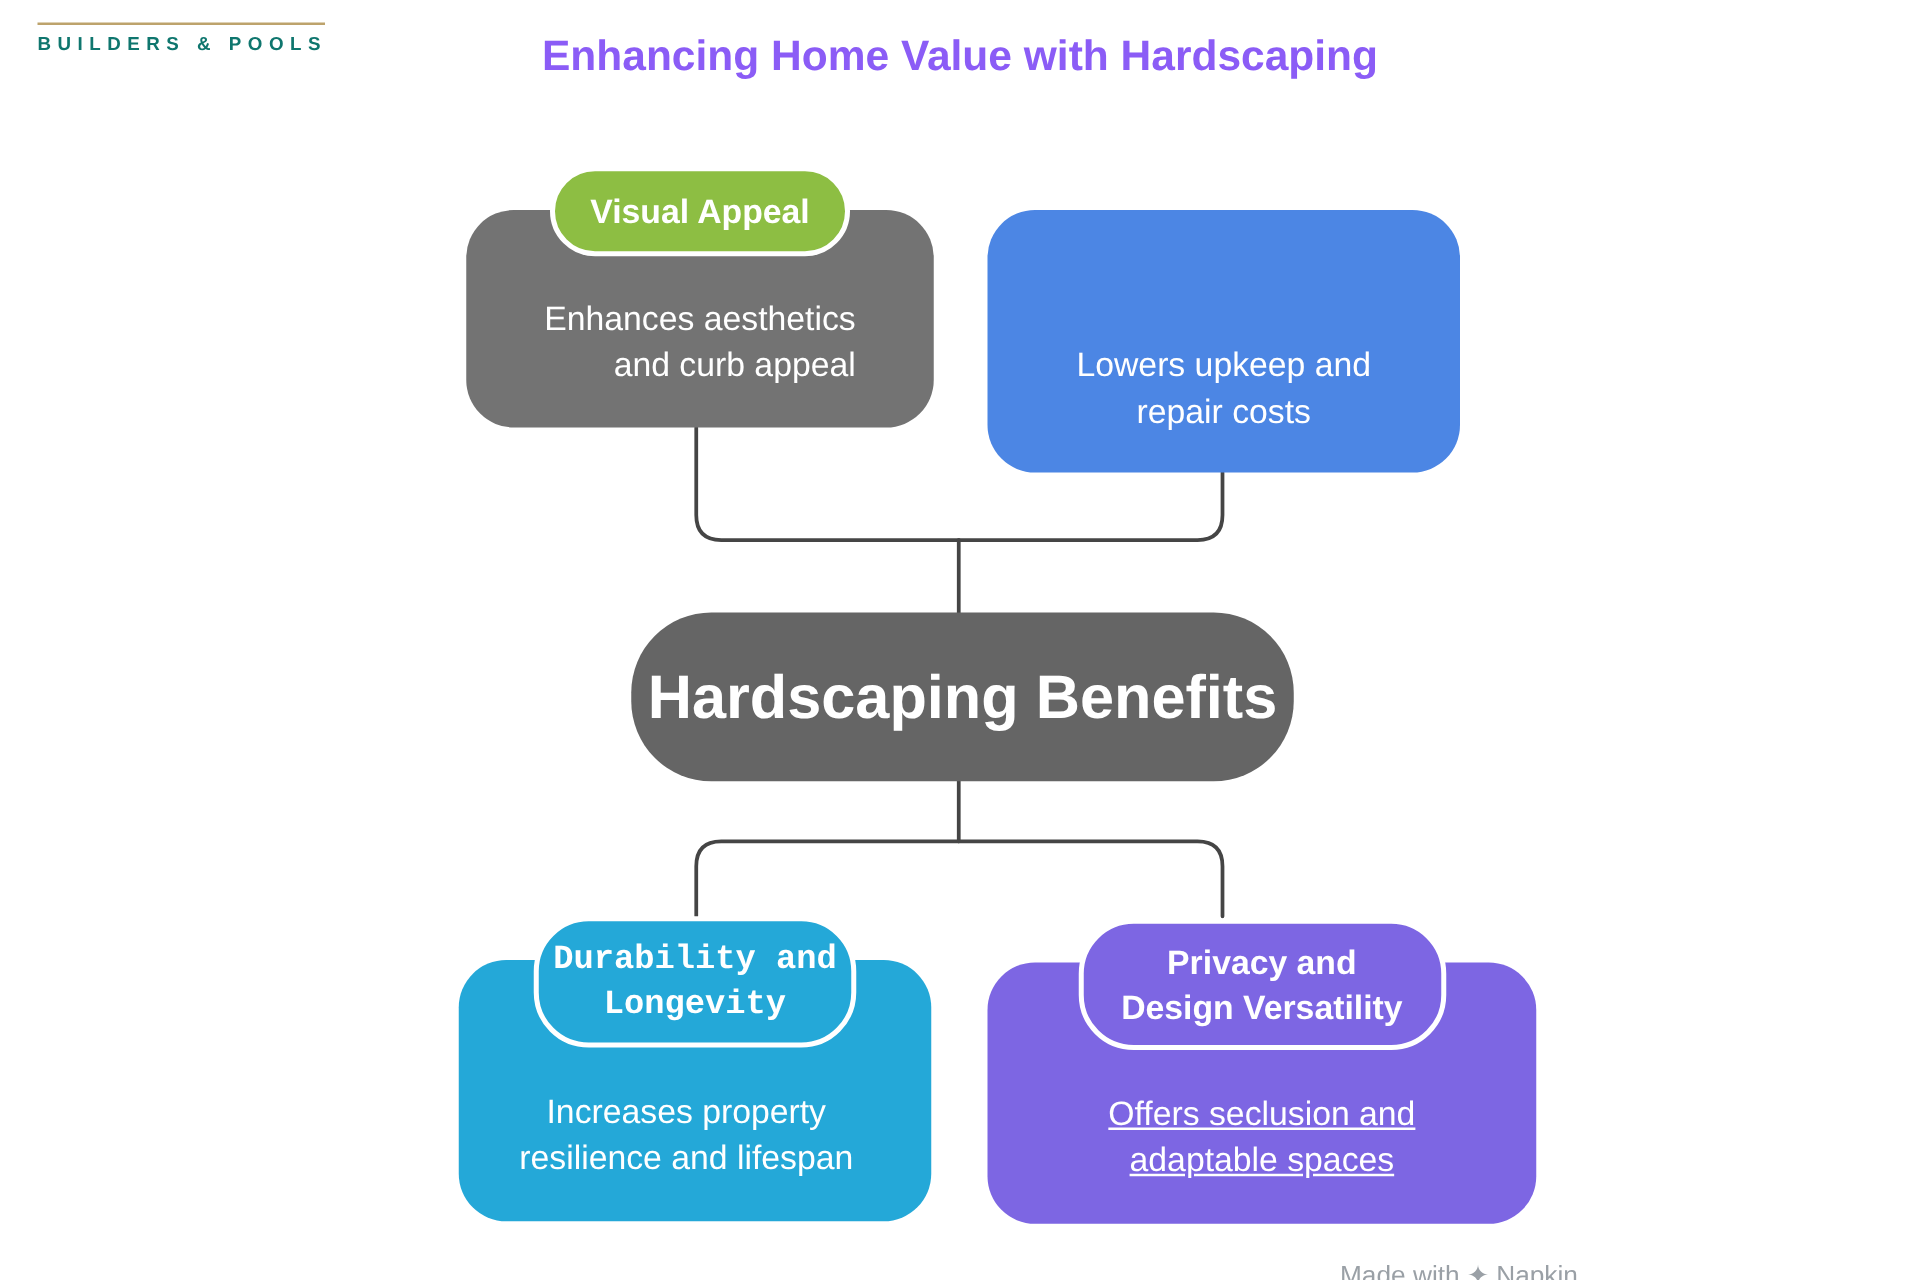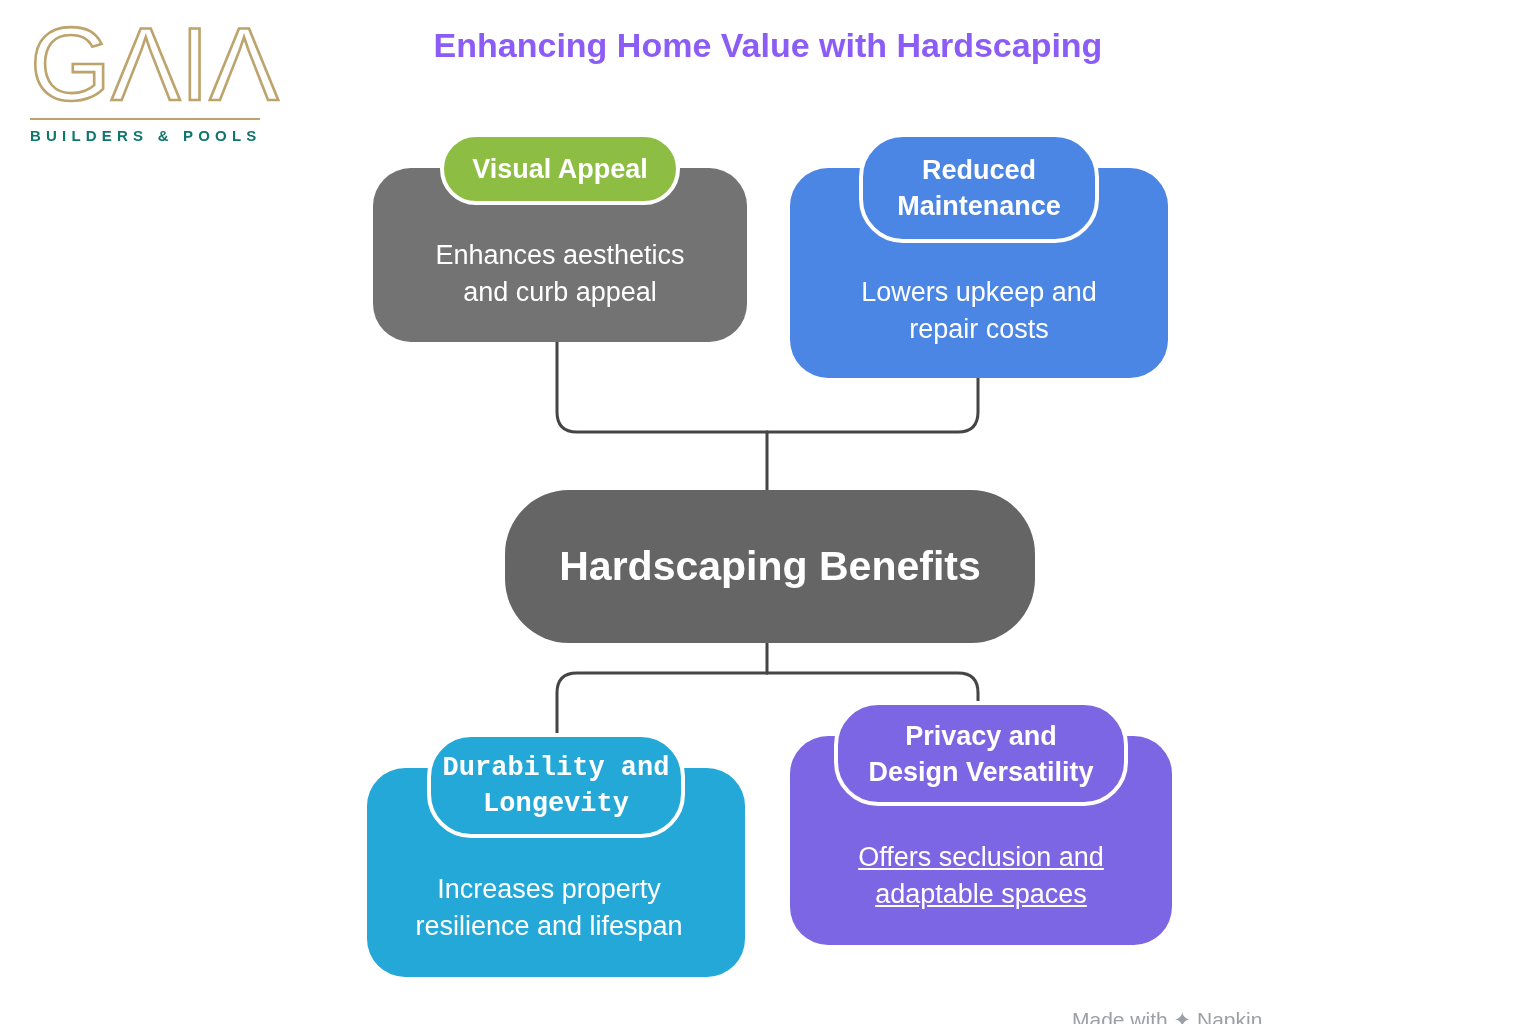--- a/index.html
+++ b/index.html
@@ -70,44 +70,44 @@
     display: flex; align-items: center; justify-content: center;
     text-align: center;
     color: #ffffff;
     font-size: 27px;
     font-weight: 700;
     line-height: 36px;
     white-space: pre-line;
   }
 
   .node-tl { left: 373px; top: 168px; width: 374px; height: 174px; }
-  .node-tl .node-body-text { padding: 37px 18px 0 18px; }
+  .node-tl .node-body-text { padding: 37px 18px 0 18px; text-align: right; }
   .node-tl .pill { width: 240px; height: 72px; border-radius: 36px; }
 
   .node-tr { left: 790px; top: 168px; width: 378px; height: 210px; }
   .node-tr .node-body-text { padding: 75px 18px 0 18px; }
   .node-tr .pill { width: 240px; height: 110px; border-radius: 44px; }
 
   .node-bl { left: 367px; top: 768px; width: 378px; height: 209px; }
   .node-bl .node-body-text { padding: 70px 28px 0 14px; }
   .node-bl .pill { width: 258px; height: 105px; border-radius: 44px; font-family: Liberation Mono, monospace; }
 
-  .node-br { left: 790px; top: 736px; width: 382px; height: 209px; }
+  .node-br { left: 790px; top: 770px; width: 439px; height: 209px; }
   .node-br .node-body-text { padding: 70px 14px 0 14px; text-decoration: underline; }
   .node-br .pill { width: 294px; height: 105px; border-radius: 44px; }
 
   
   .center-node {
     position: absolute;
     left: 505px; top: 490px;
-    width: 530px; height: 153px;
+    width: 530px; height: 135px;
     border-radius: 64px;
     display: flex; align-items: center; justify-content: center;
     color: #ffffff;
-    font-size: 41px;
+    font-size: 49px;
     font-weight: 700;
     white-space: nowrap;
   }
 
   
   .watermark {
     position: absolute;
     left: 1072px; top: 1008px;
     font-size: 21px;
     color: #9aa0a6;
@@ -122,36 +122,33 @@
   <svg class="connectors" width="1536" height="1024" viewBox="0 0 1536 1024">
     <path d="M 557 342 V 412 Q 557 432 577 432 H 767" style="stroke: rgb(69, 69, 69);"></path>
     <path d="M 978 378 V 412 Q 978 432 958 432 H 767" style="stroke: rgb(69, 69, 69);"></path>
     <path d="M 767 432 V 490" style="stroke: rgb(69, 69, 69);"></path>
     <path d="M 767 617 V 673" style="stroke: rgb(69, 69, 69);"></path>
     <path d="M 767 673 H 577 Q 557 673 557 693 V 733" style="stroke: rgb(69, 69, 69);"></path>
     <path d="M 767 673 H 958 Q 978 673 978 693 V 733" style="stroke: rgb(69, 69, 69);"></path>
   </svg>
 
   <div class="logo">
-    <div class="logo-text">GΛIΛ</div>
     <div class="logo-rule"></div>
     <div class="logo-tagline">BUILDERS &amp; POOLS</div>
   </div>
 
   <h1 class="page-title">Enhancing Home Value with Hardscaping</h1>
 
   <div class="node node-tl" style="background-color: #737373;">
     <div class="pill" style="background-color: rgb(141, 190, 67);">Visual Appeal</div>
     <div class="node-body-text">Enhances aesthetics
 and curb appeal</div>
   </div>
 
   <div class="node node-tr" style="background-color: rgb(76, 134, 228);">
-    <div class="pill" style="background-color: rgb(76, 134, 228);">Reduced
-Maintenance</div>
     <div class="node-body-text">Lowers upkeep and
 repair costs</div>
   </div>
 
   <div class="center-node" style="background-color: rgb(101, 101, 101);">Hardscaping Benefits</div>
 
   <div class="node node-bl" style="background-color: rgb(36, 168, 216);">
     <div class="pill" style="background-color: rgb(36, 168, 216);">Durability and
 Longevity</div>
     <div class="node-body-text">Increases property

